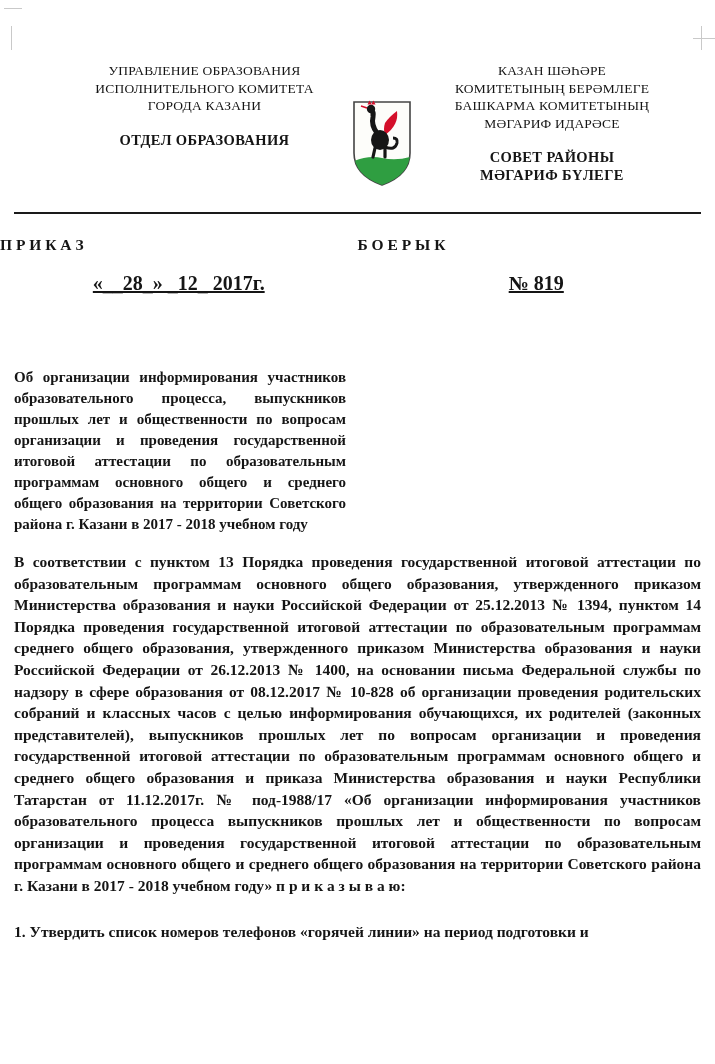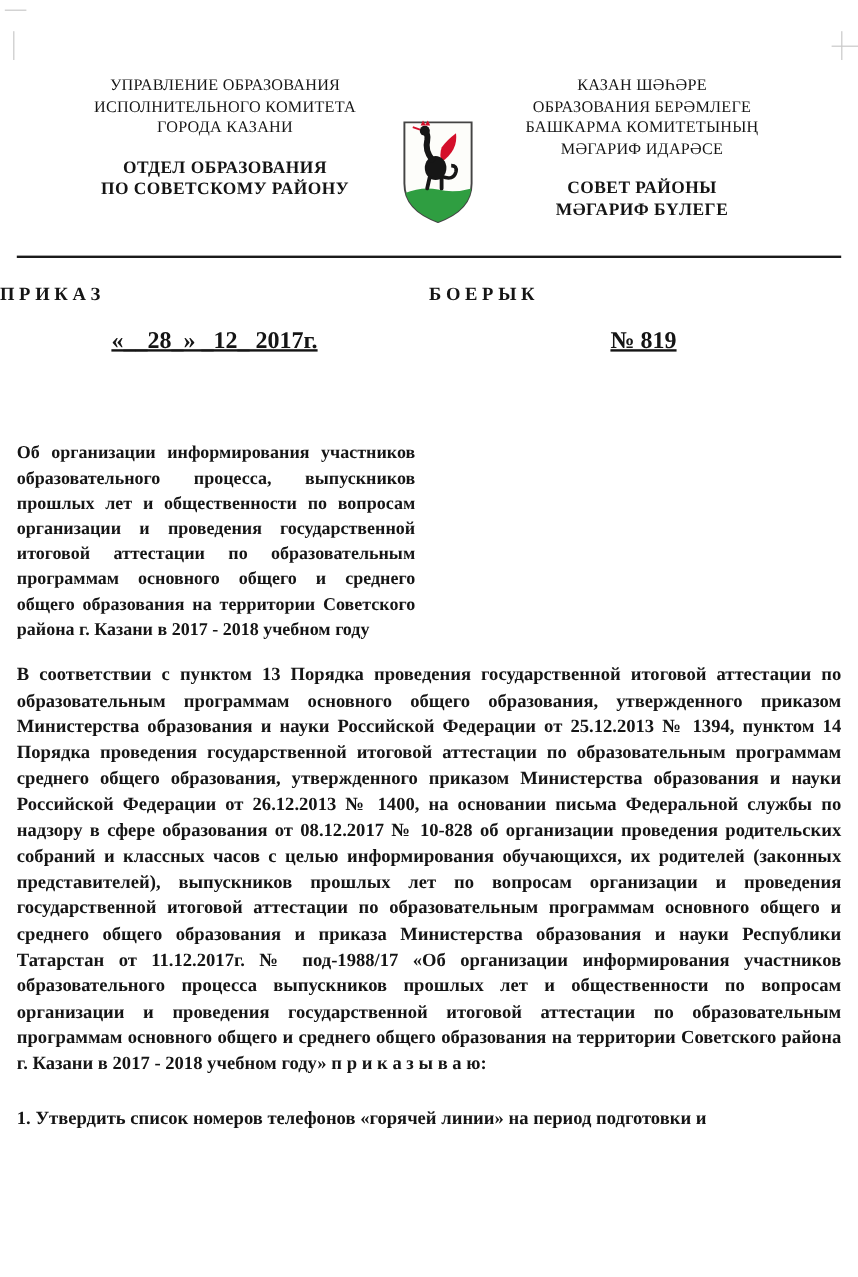--- a/index.html
+++ b/index.html
@@ -15,21 +15,21 @@
   }
   
   .mark { position: absolute; background: #c9c9c9; }
   .mark-tl-v { left: 11px; top: 26px; width: 1px; height: 24px; }
   .mark-tl-h { left: 4px;  top: 8px;  width: 18px; height: 1px; }
   .mark-tr-v { right: 13px; top: 26px; width: 1px; height: 24px; }
   .mark-tr-h { right: 0px;  top: 38px; width: 22px; height: 1px; }
 
   .letterhead {
     display: flex;
-    justify-content: center;
+    justify-content: flex-end;
     align-items: flex-start;
     padding: 62px 28px 0 28px;
   }
   .org-col { text-align: center; }
   .org-col.left  { width: 285px; }
   .org-col.right { width: 270px; }
   .org-lines p {
     margin: 0;
     font-size: 13.5px;
     line-height: 17.5px;
@@ -107,21 +107,20 @@
   <header class="letterhead">
 
     <div class="org-col left">
       <div class="org-lines">
         <p>УПРАВЛЕНИЕ ОБРАЗОВАНИЯ</p>
         <p>ИСПОЛНИТЕЛЬНОГО КОМИТЕТА</p>
         <p>ГОРОДА КАЗАНИ</p>
       </div>
       <div class="dept-lines">
         <p>ОТДЕЛ ОБРАЗОВАНИЯ</p>
-        <p>ПО СОВЕТСКОМУ  РАЙОНУ</p>
       </div>
     </div>
 
     <div class="emblem-box">
       <svg width="70" height="95" viewBox="0 0 70 95">
         <defs>
           <clipPath id="shieldClip">
             <path d="M7 7 H63 V58 Q63 80 35 90 Q7 80 7 58 Z"></path>
           </clipPath>
         </defs>
@@ -136,21 +135,21 @@
         <circle cx="24" cy="14" r="4.2" fill="#161616"></circle>
         <path d="M20 13 L14 11" stroke-width="1.6" stroke="#d40f2a"></path>
         <path d="M20.5 9.5 L22.5 5.5 L24.5 9 L26.5 5.5 L28.5 9.5 Z" fill="#d40f2a"></path>
         <path d="M28 53 L26 62 M38 53 L38 62" fill="none" stroke-width="3.2" stroke-linecap="round" stroke="#161616"></path>
       </svg>
     </div>
 
     <div class="org-col right">
       <div class="org-lines">
         <p>КАЗАН ШӘҺӘРЕ</p>
-        <p>ОБРАЗОВАНИЯ БЕРӘМЛЕГЕ</p>
+        <p>КОМИТЕТЫНЫҢ БЕРӘМЛЕГЕ</p>
         <p>БАШКАРМА КОМИТЕТЫНЫҢ</p>
         <p>МӘГАРИФ ИДАРӘСЕ</p>
       </div>
       <div class="dept-lines">
         <p>СОВЕТ РАЙОНЫ</p>
         <p>МӘГАРИФ БҮЛЕГЕ</p>
       </div>
     </div>
 
   </header>

